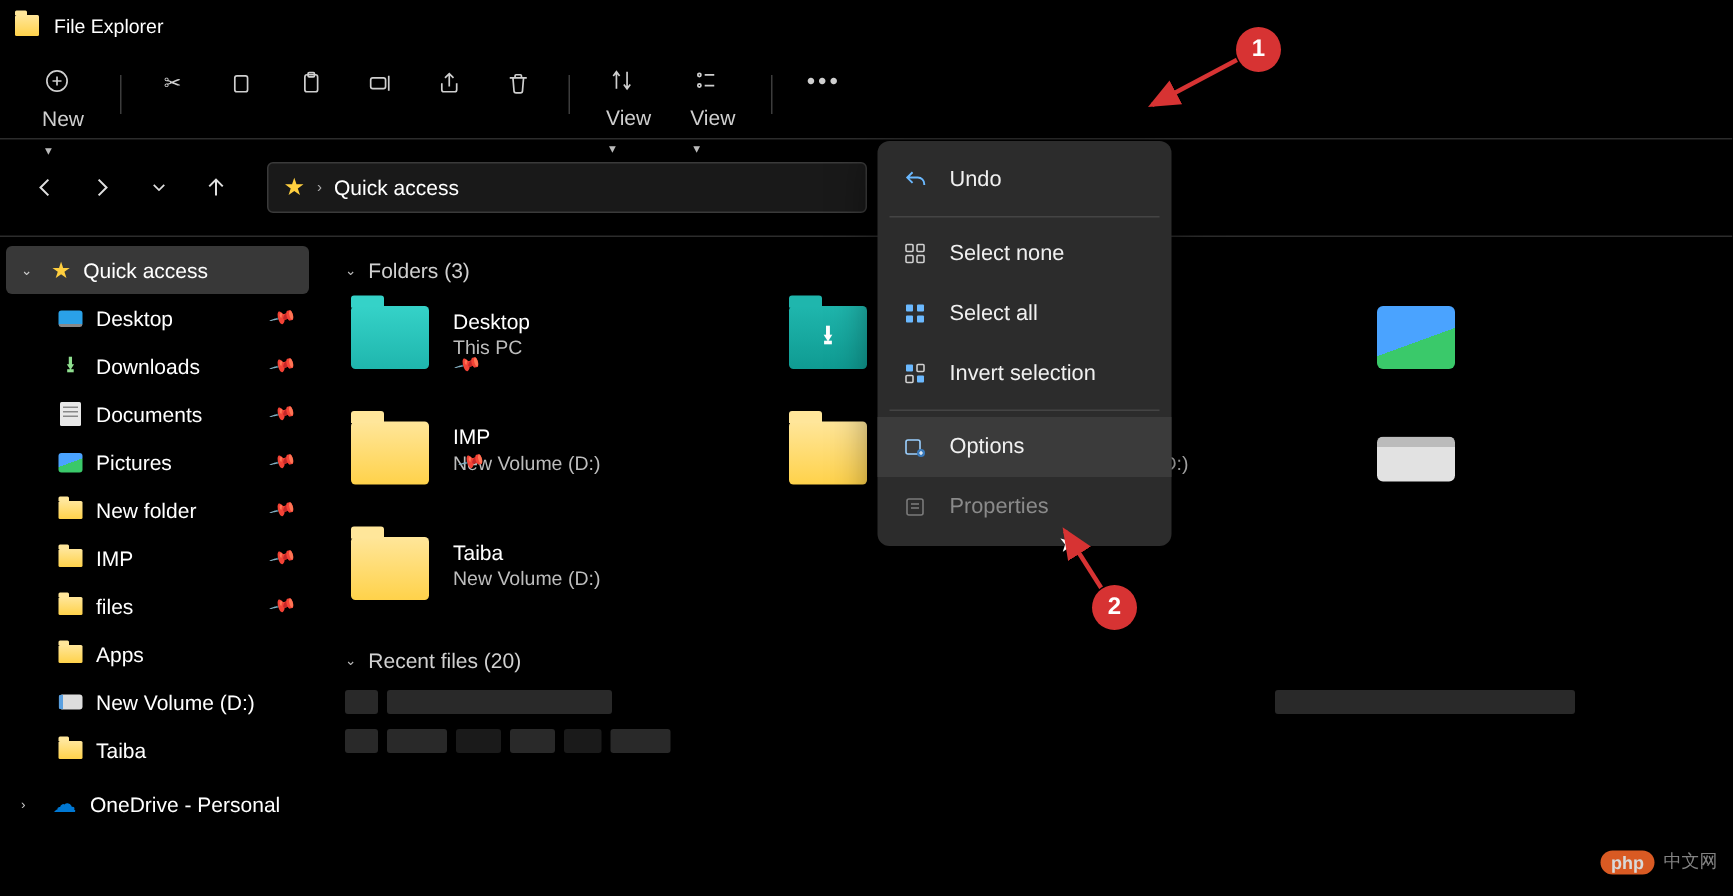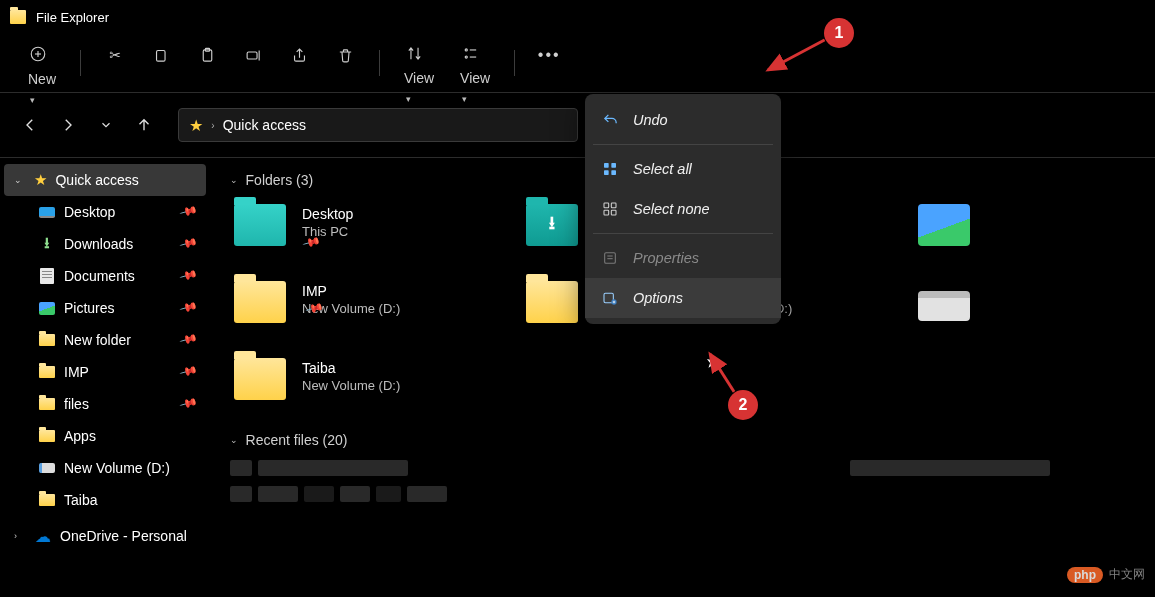--- a/index.html
+++ b/index.html
@@ -63,21 +63,21 @@
   .dl-arrow{position:absolute;top:50%;left:50%;transform:translate(-50%,-50%);color:#fff;font-size:18px;font-weight:bold;}
   .doc-lines{position:absolute;top:10px;left:10px;width:24px;height:16px;background:#fff;border-radius:2px;}
   .info { display:flex; flex-direction:column; gap:2px; font-size:14px; padding-top:2px;}
   .sub { color:#bdbdbd; font-size:13px;}
   .pin-s { color:#9a9a9a; font-size:12px; transform:rotate(30deg); display:inline-block; margin-top:4px;}
 
   .blurred { display:flex; gap:6px; margin:10px 0 4px 0;}
   .blur-box{height:16px;background:#4a4a4a;opacity:.55;border-radius:2px;}
 
   
-  .ctx { position:absolute; top:94px; left:585px; width:196px; background:#2c2c2c; border-radius:8px; padding:6px 0; box-shadow:0 8px 30px rgba(0,0,0,.6);font-style:italic;}
+  .ctx { position:absolute; top:94px; left:585px; width:196px; background:#2c2c2c; border-radius:8px; padding:6px 0; box-shadow:0 8px 30px rgba(0,0,0,.6);}
   .ctx-item { height:40px; display:flex; align-items:center; padding:0 16px; gap:14px; font-size:14.5px; color:#f0f0f0;}
   .ctx-item.hover { background:#3b3b3b; }
   .ctx-item.disabled { color:#8a8a8a; }
   .ctx-sep { height:1px; background:#444; margin:4px 8px;}
   .ctx-ic { width:18px; height:18px; display:flex; align-items:center; justify-content:center; color:#9bd0ff; font-size:15px;}
   .ctx-item.disabled .ctx-ic{ color:#7a7a7a;}
   .cursor { position:absolute; top:354px; left:706px; font-size:14px; color:#fff; transform:rotate(-10deg); pointer-events:none;}
 
   
   .badge { position:absolute; width:30px; height:30px; border-radius:50%; background:#d73333; color:#fff; font-weight:600; font-size:16px; display:flex; align-items:center; justify-content:center; box-shadow:0 0 0 1px #000; pointer-events:none;}
@@ -380,60 +380,71 @@
     <span class="ctx-ic">
         <svg width="17" height="17" viewBox="0 0 24 24" fill="none" stroke="#6bb9ff" stroke-width="1.8">
           <path d="M9 14L4 9l5-5M4 9h10a6 6 0 016 6v1"></path>
         </svg>
       </span>
     <span>Undo</span>
   </div>
   <div class="ctx-sep"></div>
   <div class="ctx-item">
     <span class="ctx-ic">
+        <svg width="16" height="16" viewBox="0 0 24 24" fill="none" stroke="#cfcfcf" stroke-width="1.6">
+          <rect x="3" y="3" width="7" height="7" rx="1"></rect>
+          <rect x="14" y="3" width="7" height="7" rx="1"></rect>
+          <rect x="3" y="14" width="7" height="7" rx="1"></rect>
+          <rect x="14" y="14" width="7" height="7" rx="1"></rect>
+        </svg>
+      </span>
+    <span>Select none</span>
+  </div>
+  <div class="ctx-item">
+    <span class="ctx-ic">
         <svg width="16" height="16" viewBox="0 0 24 24" fill="#6bb9ff">
           <rect x="3" y="3" width="7" height="7" rx="1"></rect>
           <rect x="14" y="3" width="7" height="7" rx="1"></rect>
           <rect x="3" y="14" width="7" height="7" rx="1"></rect>
           <rect x="14" y="14" width="7" height="7" rx="1"></rect>
         </svg>
       </span>
     <span>Select all</span>
   </div>
   <div class="ctx-item">
     <span class="ctx-ic">
-        <svg width="16" height="16" viewBox="0 0 24 24" fill="none" stroke="#cfcfcf" stroke-width="1.6">
-          <rect x="3" y="3" width="7" height="7" rx="1"></rect>
-          <rect x="14" y="3" width="7" height="7" rx="1"></rect>
-          <rect x="3" y="14" width="7" height="7" rx="1"></rect>
-          <rect x="14" y="14" width="7" height="7" rx="1"></rect>
-        </svg>
-      </span>
-    <span>Select none</span>
+        <svg width="16" height="16" viewBox="0 0 24 24">
+          <rect x="3" y="3" width="7" height="7" rx="1" fill="#6bb9ff"></rect>
+          <rect x="14" y="3" width="7" height="7" rx="1" fill="none" stroke="#cfcfcf" stroke-width="1.6"></rect>
+          <rect x="3" y="14" width="7" height="7" rx="1" fill="none" stroke="#cfcfcf" stroke-width="1.6"></rect>
+          <rect x="14" y="14" width="7" height="7" rx="1" fill="#6bb9ff"></rect>
+        </svg>
+      </span>
+    <span>Invert selection</span>
   </div>
   <div class="ctx-sep"></div>
+  <div class="ctx-item hover">
+    <span class="ctx-ic">
+        <svg width="16" height="16" viewBox="0 0 24 24" fill="none" stroke="#9bd0ff" stroke-width="1.6">
+          <rect x="3" y="5" width="14" height="14" rx="2"></rect>
+          <circle cx="18" cy="18" r="4" fill="#3a7bbd" stroke="none"></circle>
+          <path d="M18 16v4M16 18h4" stroke="#fff" stroke-width="1.2"></path>
+        </svg>
+      </span>
+    <span>Options</span>
+  </div>
   <div class="ctx-item disabled">
     <span class="ctx-ic">
         <svg width="16" height="16" viewBox="0 0 24 24" fill="none" stroke="#7a7a7a" stroke-width="1.6">
           <rect x="4" y="4" width="16" height="16" rx="2"></rect>
           <line x1="8" y1="9" x2="16" y2="9"></line>
           <line x1="8" y1="13" x2="16" y2="13"></line>
         </svg>
       </span>
     <span>Properties</span>
-  </div>
-  <div class="ctx-item hover">
-    <span class="ctx-ic">
-        <svg width="16" height="16" viewBox="0 0 24 24" fill="none" stroke="#9bd0ff" stroke-width="1.6">
-          <rect x="3" y="5" width="14" height="14" rx="2"></rect>
-          <circle cx="18" cy="18" r="4" fill="#3a7bbd" stroke="none"></circle>
-          <path d="M18 16v4M16 18h4" stroke="#fff" stroke-width="1.2"></path>
-        </svg>
-      </span>
-    <span>Options</span>
   </div>
 </div>
 <span class="cursor">➤</span>
 
 <svg class="arrow-svg" style="top:30px;left:760px;" width="80" height="50">
     <defs>
       <marker id="ah1" markerWidth="8" markerHeight="8" refX="6" refY="3" orient="auto">
         <path d="M0,0 L7,3 L0,6 Z" fill="#d73333"></path>
       </marker>
     </defs>

